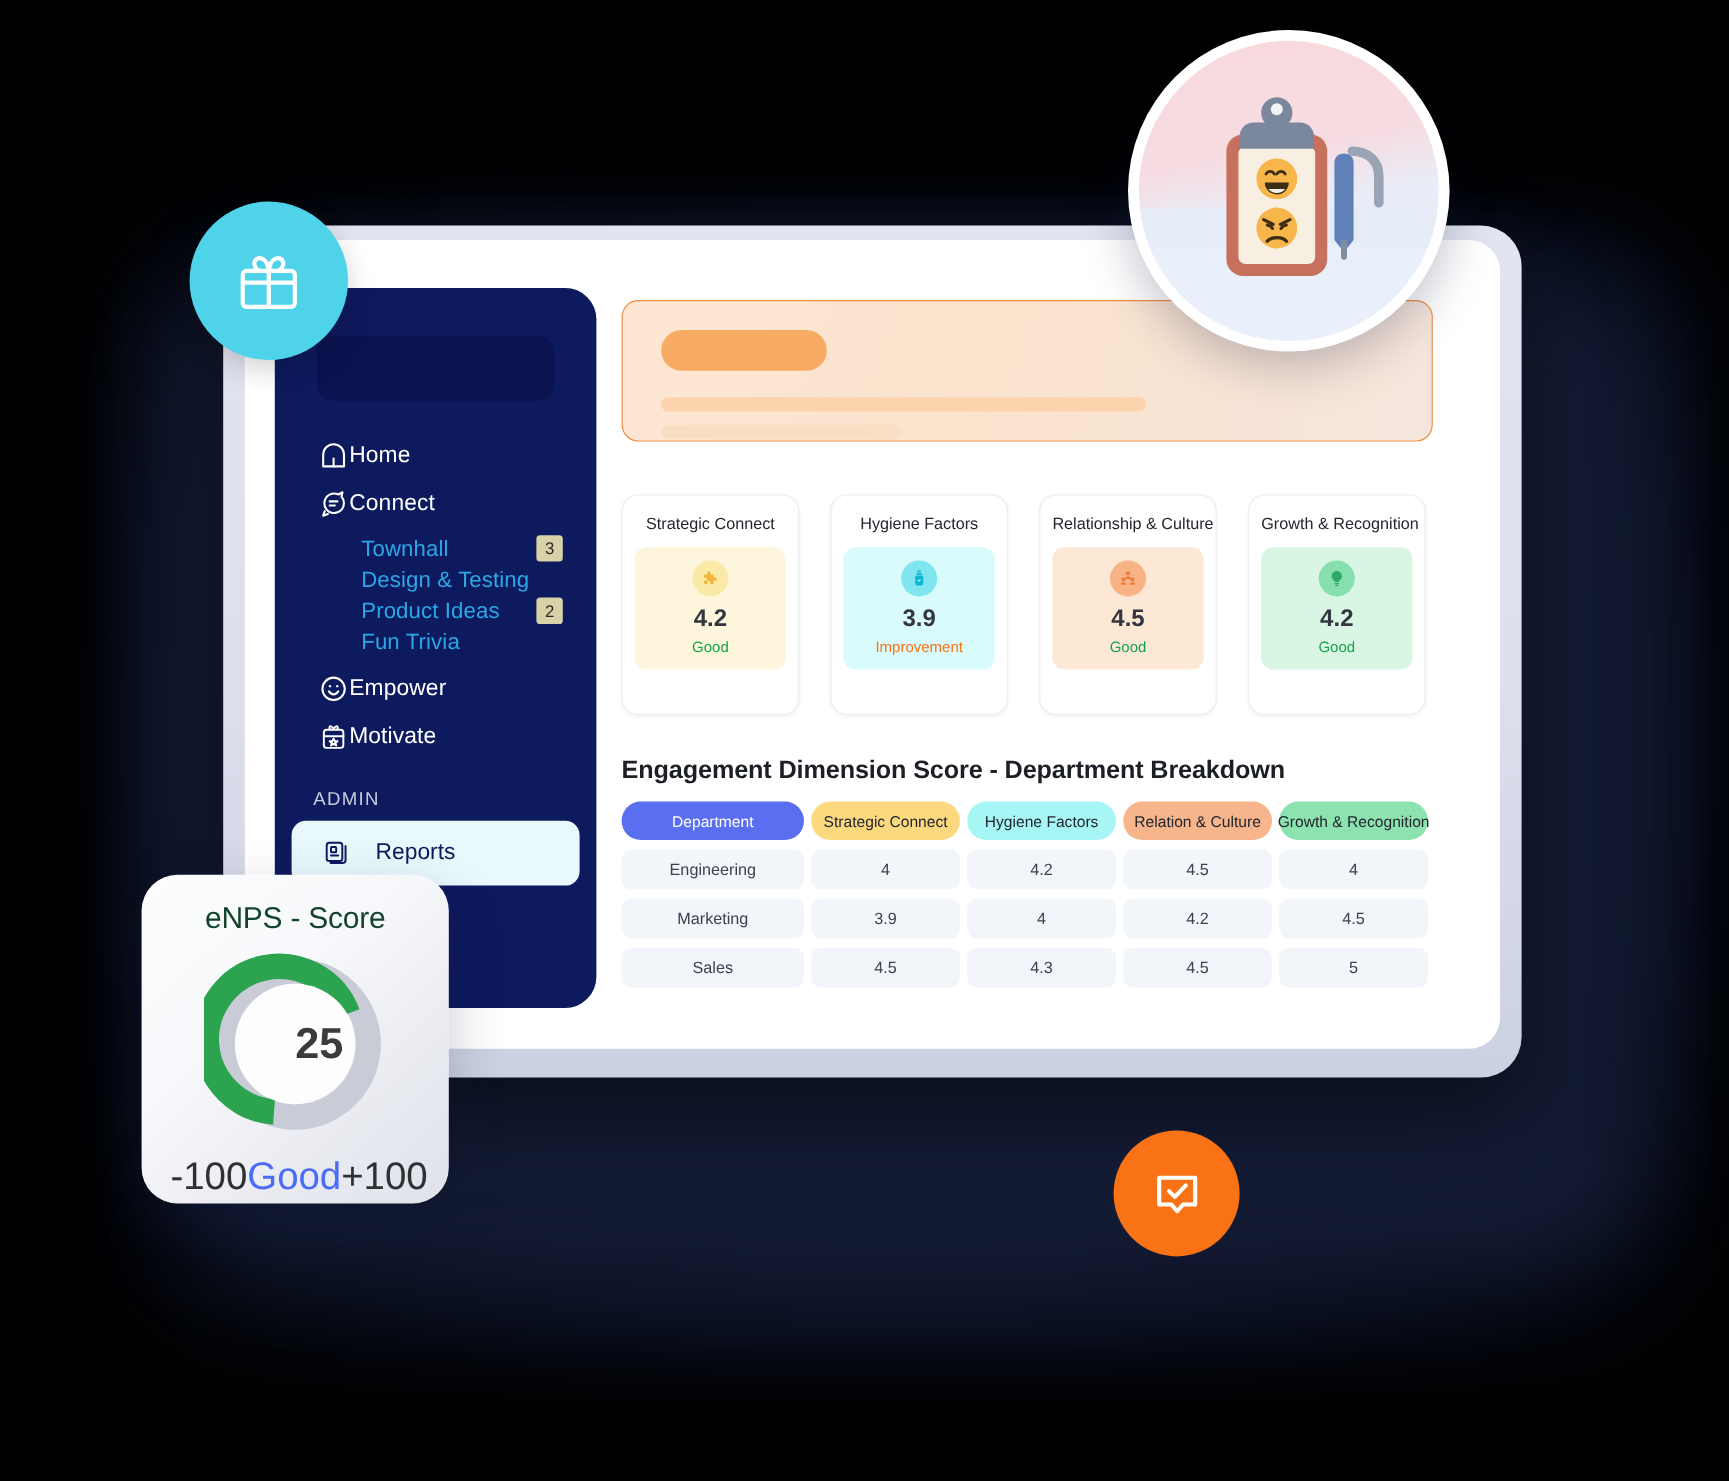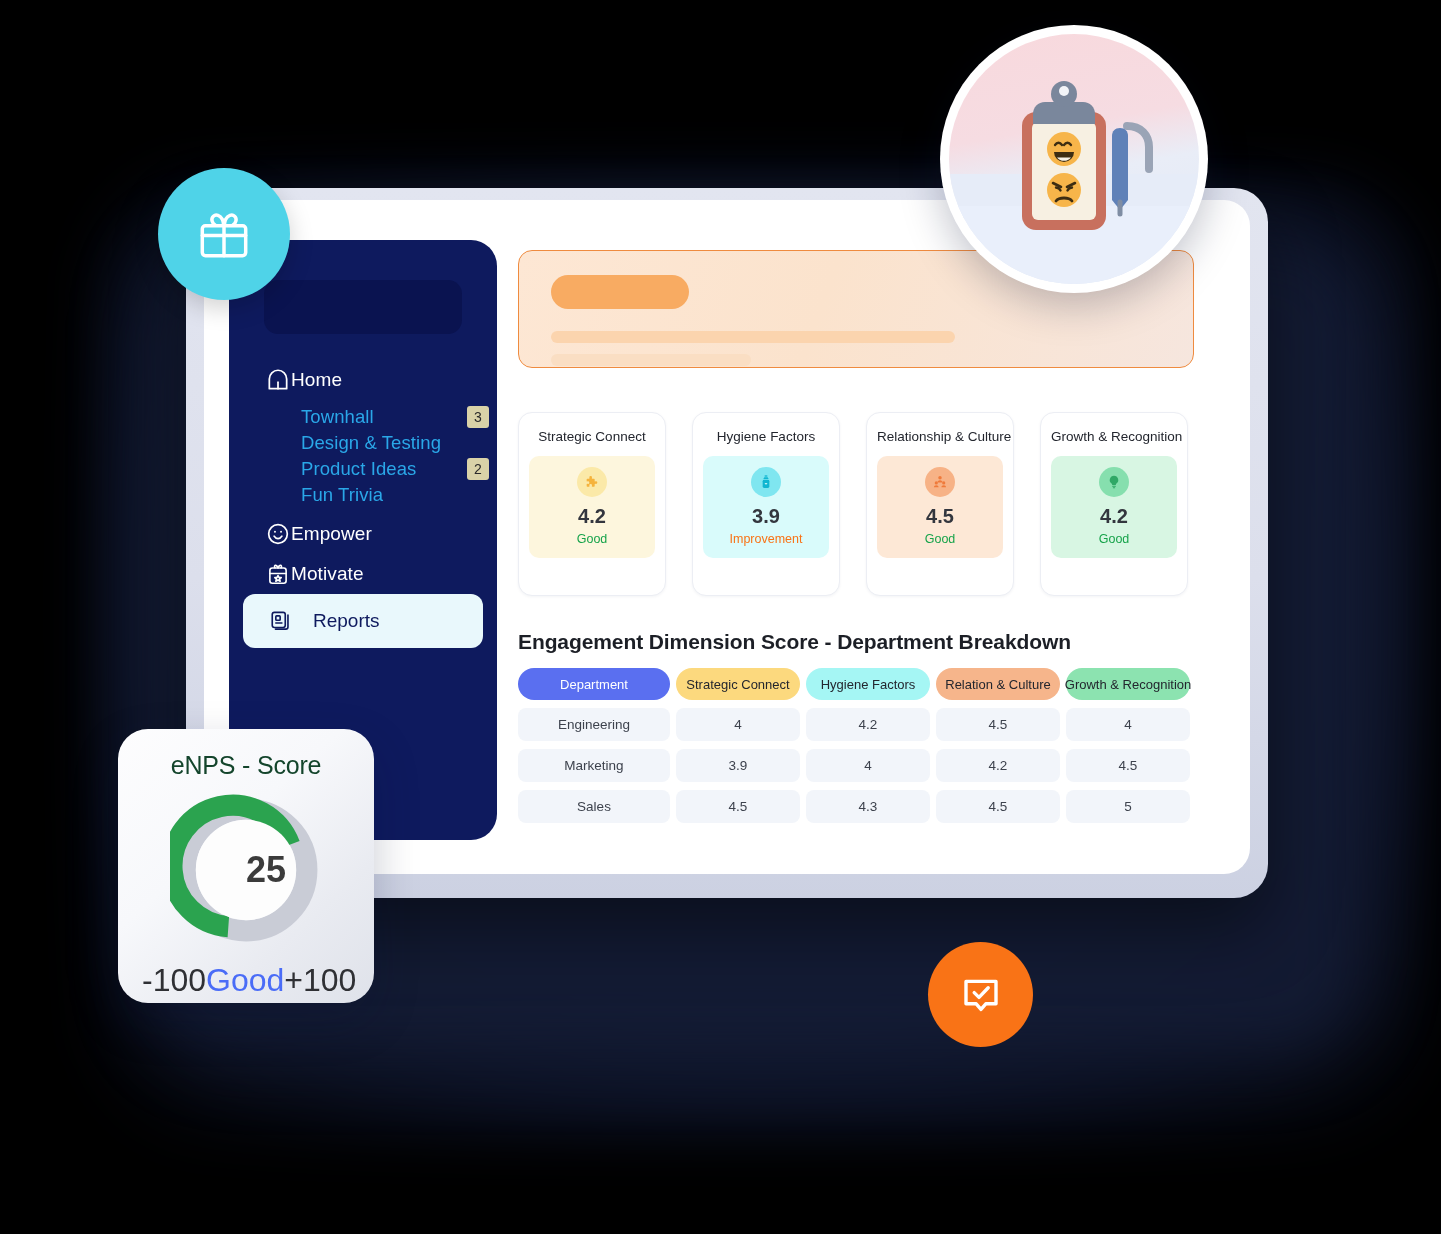--- a/index.html
+++ b/index.html
@@ -77,21 +77,21 @@
     font-size: 19px;
     color: #ffffff;
     letter-spacing: .1px;
   }
   .nav-item .ico { width: 26px; height: 26px; flex: none; display:block; }
   .nav-item .ico svg { width: 26px; height: 26px; display:block; }
 
   .sub-list { padding: 4px 0 6px 0; }
   .sub-item {
     display: flex; align-items: flex-end;
-    padding: 2px 8px 2px 72px;
+    padding: 2px 28px 2px 72px;
     font-size: 18.5px;
     color: #2aa7e8;
     letter-spacing: .1px;
   }
   .sub-item .sub-label { flex: 1; }
   .sub-badge {
     background: #d9d2a8;
     color: #2a2a2a;
     font-size: 14px;
     line-height: 1;
@@ -280,20 +280,30 @@
   <div class="nav-item">
     <span class="ico">
       <svg viewBox="0 0 24 24" fill="none" stroke="#fff" stroke-width="1.6" stroke-linecap="round" stroke-linejoin="round">
         <path d="M4 20V11a8 8 0 0 1 16 0v9z"></path>
           <path d="M12 20v-6"></path>
       </svg>
     </span>
     <span>Home</span>
   </div>
 
+  <div class="nav-item">
+    <span class="ico">
+      <svg viewBox="0 0 24 24" fill="none" stroke="#fff" stroke-width="1.6" stroke-linecap="round" stroke-linejoin="round">
+        <path d="M20 11.5a7.5 7.5 0 1 1-3.3-6.2L20 4l-1.2 3.3A7.4 7.4 0 0 1 20 11.5z" transform="rotate(-8 12 12)"></path>
+        <path d="M5.2 17.5 4 21l3.6-1.3"></path>
+        <path d="M9 10h6M9 13.2h4"></path>
+      </svg>
+    </span>
+    <span>Connect</span>
+  </div>
 
   <div class="sub-list">
     <div class="sub-item">
       <span class="sub-label">Townhall</span>
       <span class="sub-badge">3</span>
     </div>
     <div class="sub-item">
       <span class="sub-label">Design &amp; Testing</span>
       <span class="sub-badge hidden"></span>
     </div>
@@ -324,20 +334,21 @@
       <svg viewBox="0 0 24 24" fill="none" stroke="#fff" stroke-width="1.5" stroke-linecap="round" stroke-linejoin="round">
         <rect x="4.5" y="6.5" width="15" height="14" rx="2.2"></rect>
         <path d="M4.5 11.5h15"></path>
         <path d="M9.2 6.3c-.9-1.2-.3-2.6.9-2.3.9.2 1.5 1.2 1.9 2.5M14.8 6.3c.9-1.2.3-2.6-.9-2.3-.9.2-1.5 1.2-1.9 2.5"></path>
         <path d="m12 13.4 1 2h2l-1.6 1.3.6 2-2-1.2-2 1.2.6-2L9 15.4h2z"></path>
       </svg>
     </span>
     <span>Motivate</span>
   </div>
 
+  <div class="admin-label">ADMIN</div>
 
   <div class="reports-item">
     <span class="ico">
       <svg viewBox="0 0 24 24" fill="none" stroke="#0e1a5e" stroke-width="1.5" stroke-linecap="round" stroke-linejoin="round">
         <rect x="3" y="4" width="12" height="14" rx="2"></rect>
         <path d="M17.5 6.5v11a2 2 0 0 1-2 2H6"></path>
         <rect x="6.3" y="7.3" width="4" height="4" rx=".7"></rect>
         <path d="M6.3 13.8h5.6"></path>
       </svg>
     </span>

